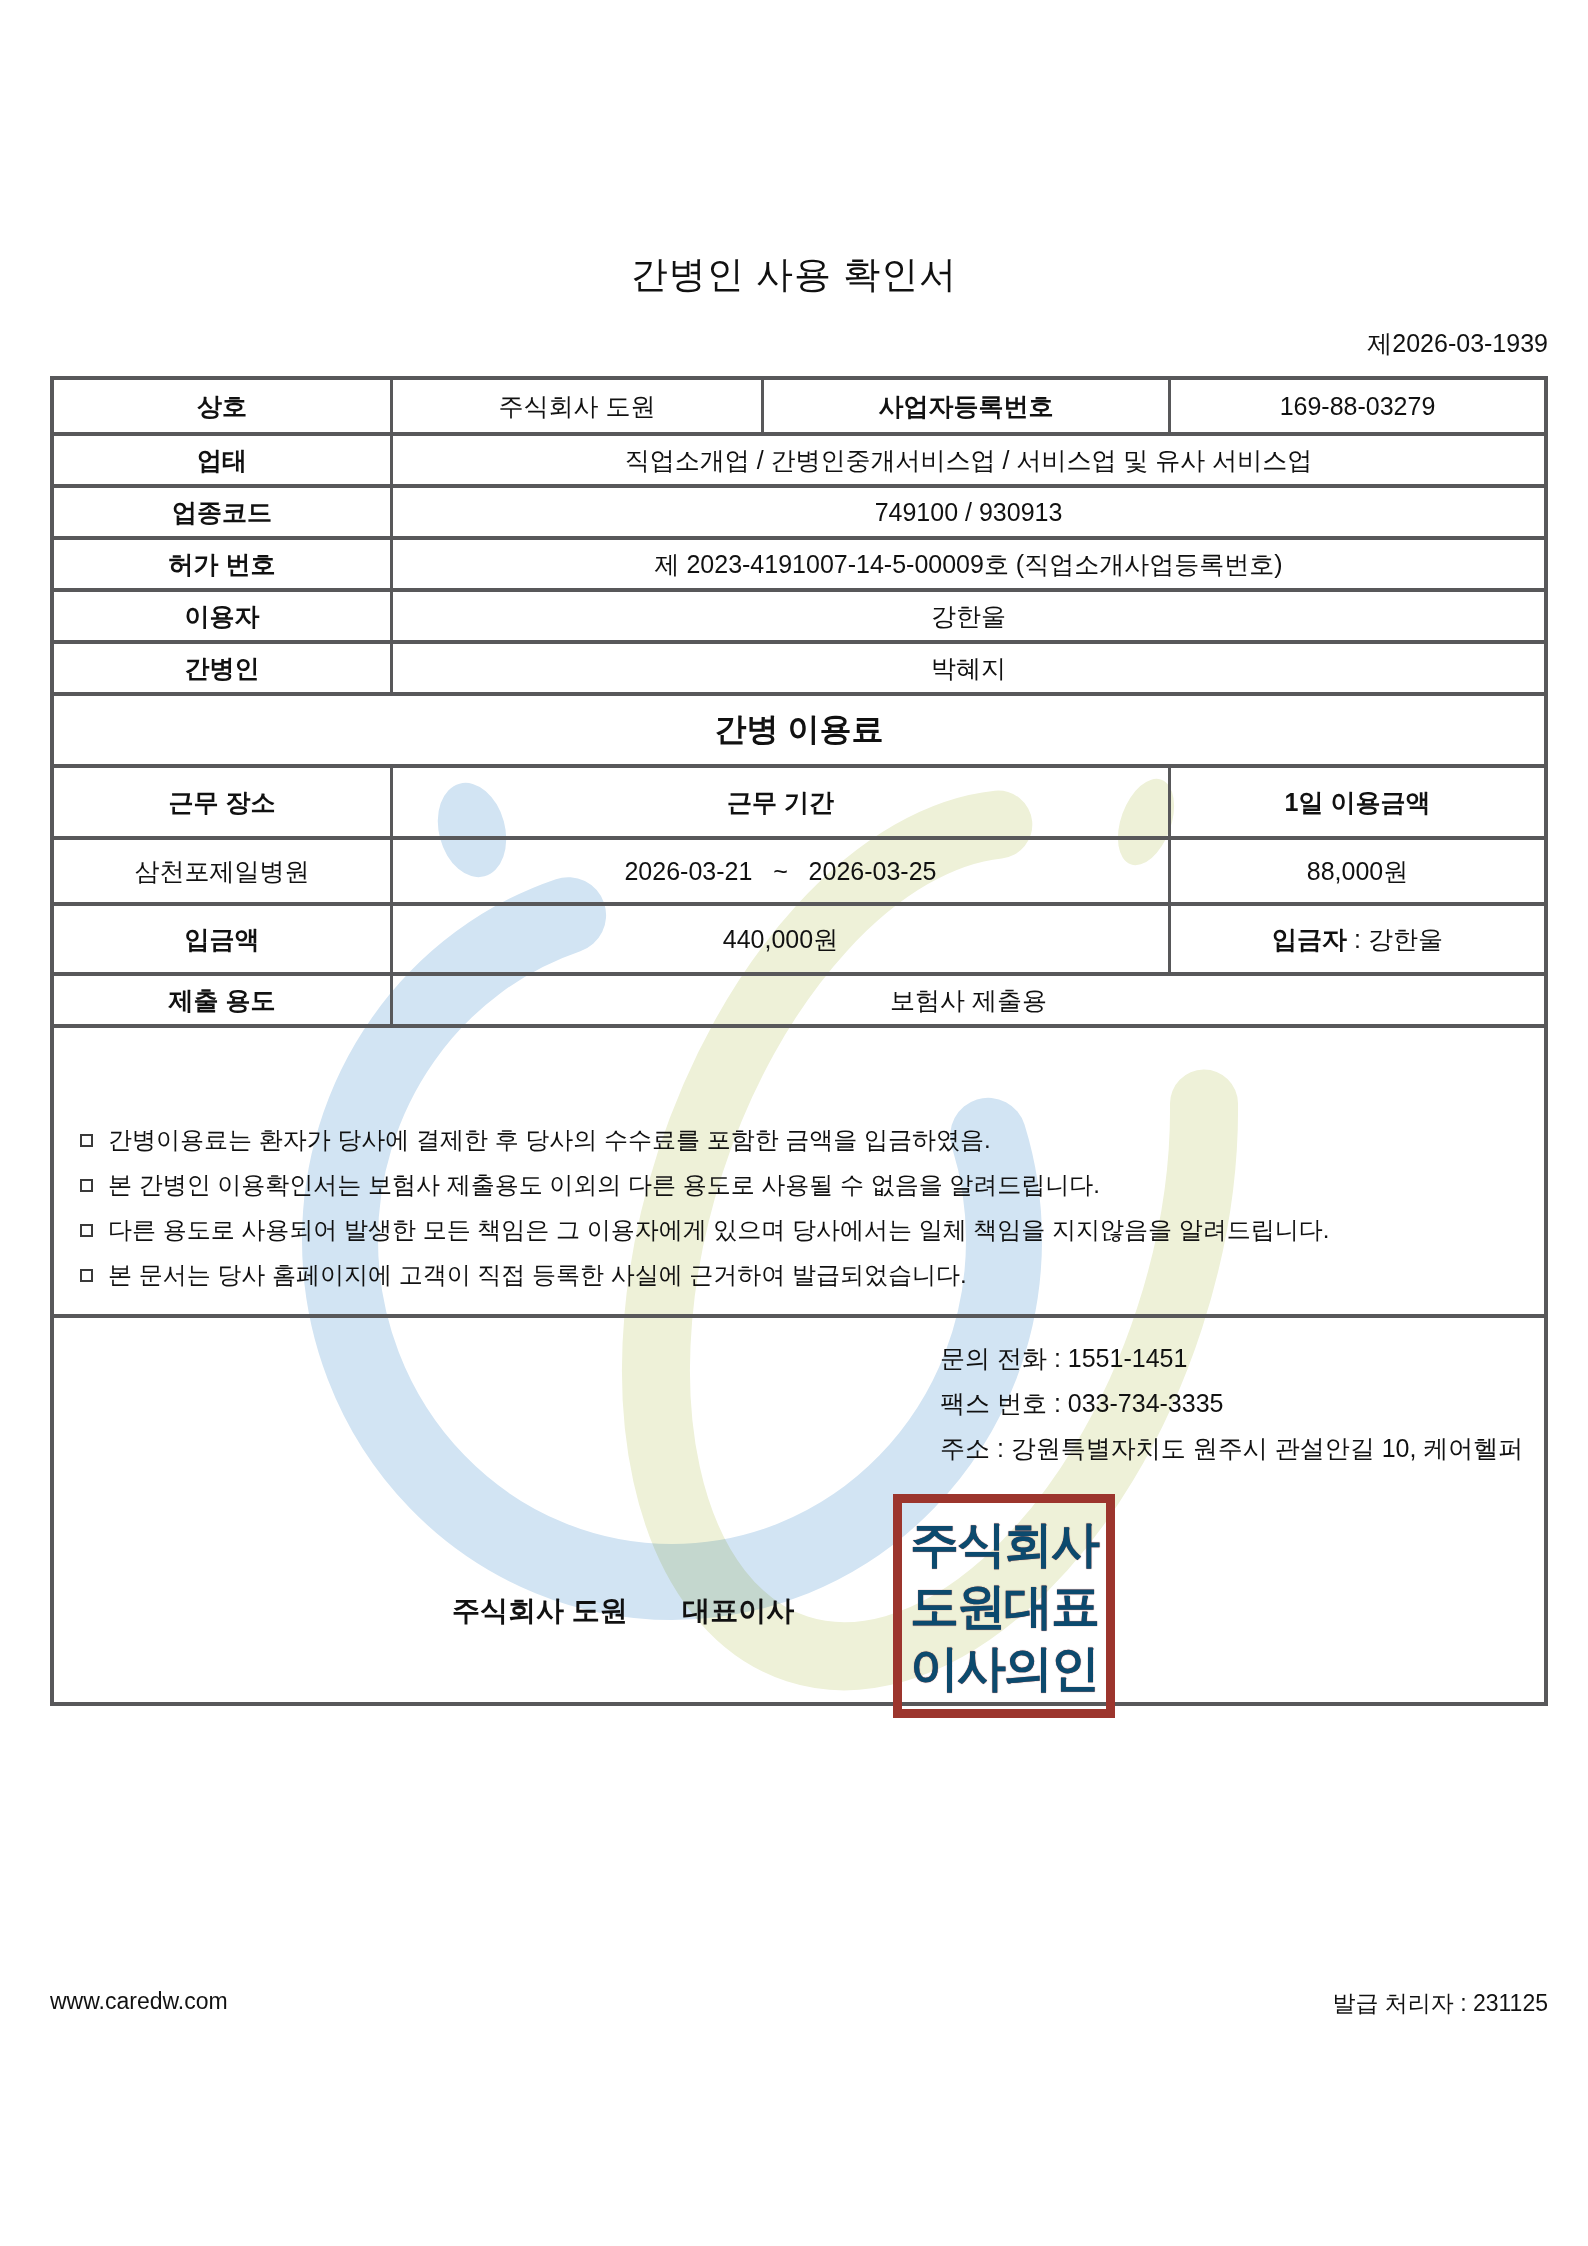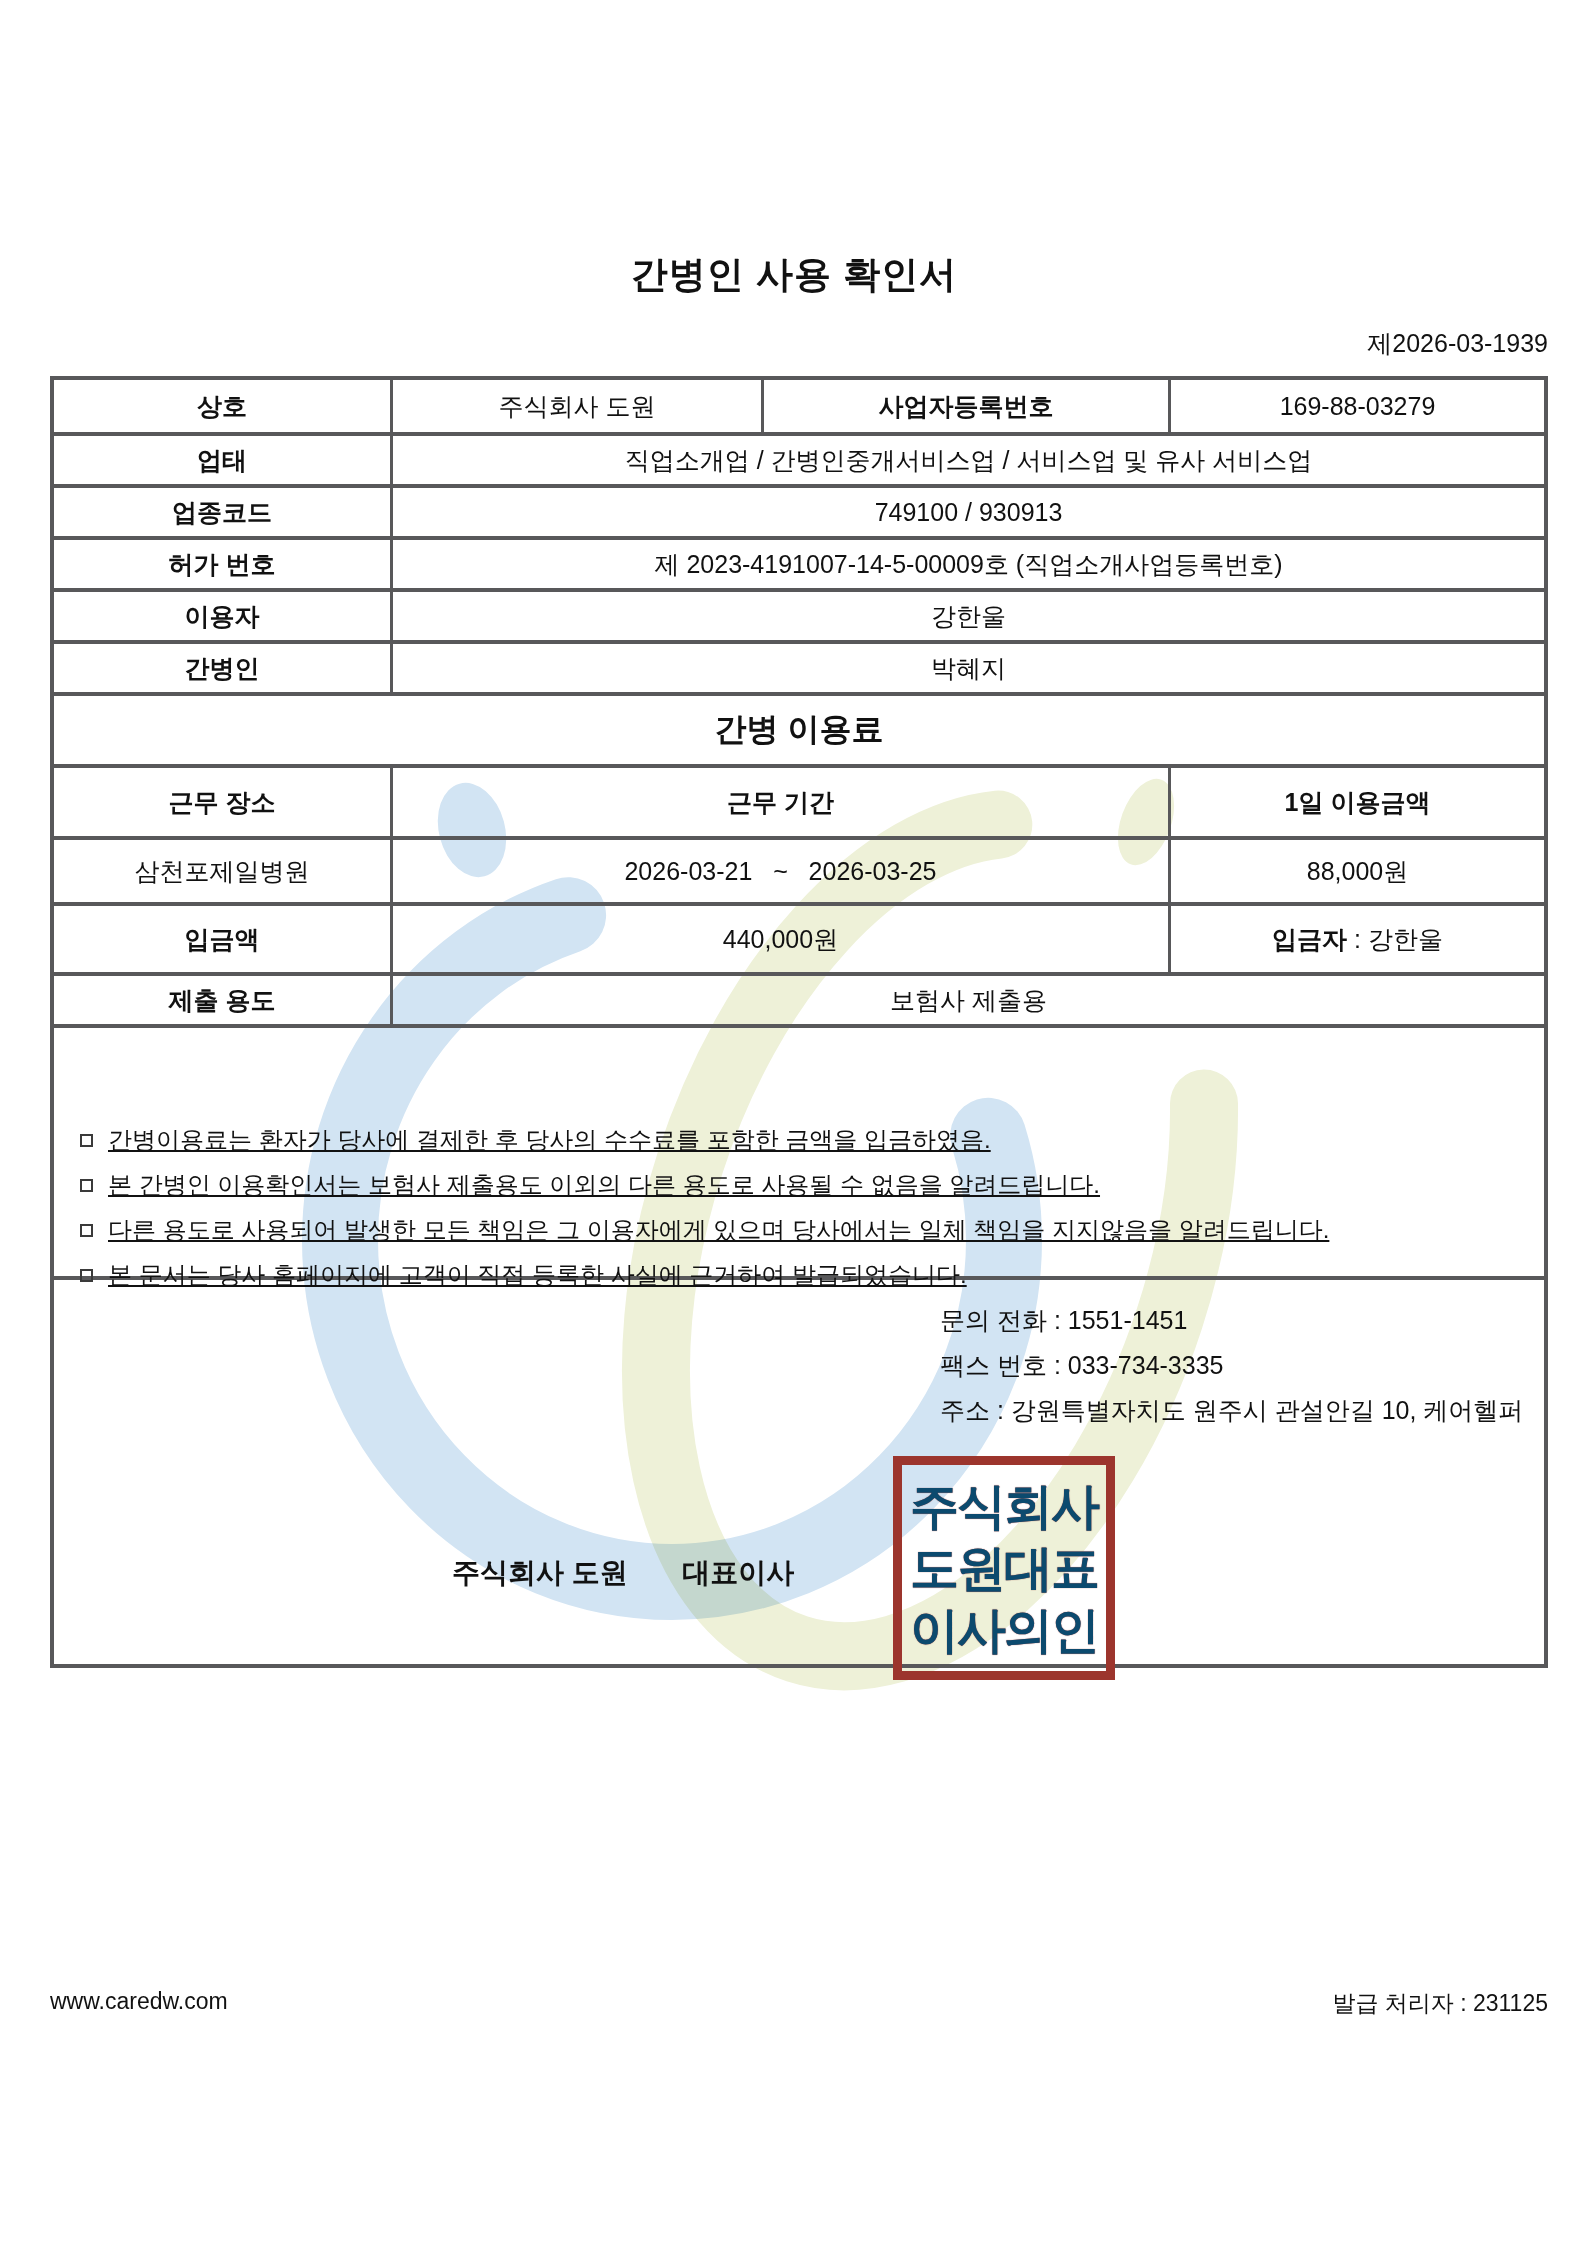--- a/index.html
+++ b/index.html
@@ -2,40 +2,40 @@
 <html><head>
 <meta charset="utf-8">
 <style>
   html,body{margin:0;padding:0;background:#ffffff;}
   .page{position:relative;width:1588px;height:2246px;background:#ffffff;overflow:hidden;
         font-family:"Liberation Sans","DejaVu Sans",sans-serif;color:#111;}
   .wm{position:absolute;left:0;top:0;z-index:0;}
   .content{position:absolute;left:0;top:0;width:100%;height:100%;z-index:1;}
 
   .title{position:absolute;top:250px;left:0;width:100%;text-align:center;
-         font-size:37px;font-weight:bold;letter-spacing:1px;}
+         font-size:37px;font-weight:normal;letter-spacing:1px;}
   .docno{position:absolute;top:327px;right:40px;font-size:25px;}
 
   .tbl{position:absolute;left:50px;top:376px;width:1498px;box-sizing:border-box;
        border:4px solid #58585a;background:transparent;}
   .row{display:grid;border-top:4px solid #58585a;box-sizing:border-box;}
   .row:first-child{border-top:none;}
   .c{display:flex;align-items:center;justify-content:center;text-align:center;
      border-left:3px solid #58585a;font-size:25px;padding:0 8px;box-sizing:border-box;}
   .c:first-child{border-left:none;}
   .lab{font-weight:bold;}
   .g4{grid-template-columns:336px 371px 407px 1fr;}
   .g2{grid-template-columns:336px 1fr;}
   .g3{grid-template-columns:336px 778px 1fr;}
   .g1{grid-template-columns:1fr;}
   .h68{height:52px}.h66{height:66px}.h70{height:70px}.h72{height:72px}
   .sect{font-size:32px;font-weight:bold;}
   .pre{white-space:pre;}
 
-  .notesbox{height:248px;box-sizing:border-box;padding:96px 18px 0 14px;text-decoration:underline;}
+  .notesbox{height:286px;box-sizing:border-box;padding:96px 18px 0 14px;}
   .note-line{display:flex;align-items:flex-start;height:45px;font-size:24px;}
   .bullet{width:9px;height:9px;border:2px solid #3a3a3a;box-sizing:content-box;
           display:inline-block;flex:none;margin:10px 15px 0 12px;}
 
   .bottombox{position:relative;height:384px;}
   .contact{position:absolute;left:886px;top:18px;font-size:25px;line-height:45px;white-space:nowrap;}
   .signline{position:absolute;left:398px;top:274px;font-size:28px;font-weight:bold;white-space:pre;}
   .seal{position:absolute;left:839px;top:176px;width:204px;height:206px;
         border:9px solid #9c352d;box-sizing:content-box;
         display:flex;flex-direction:column;justify-content:center;

